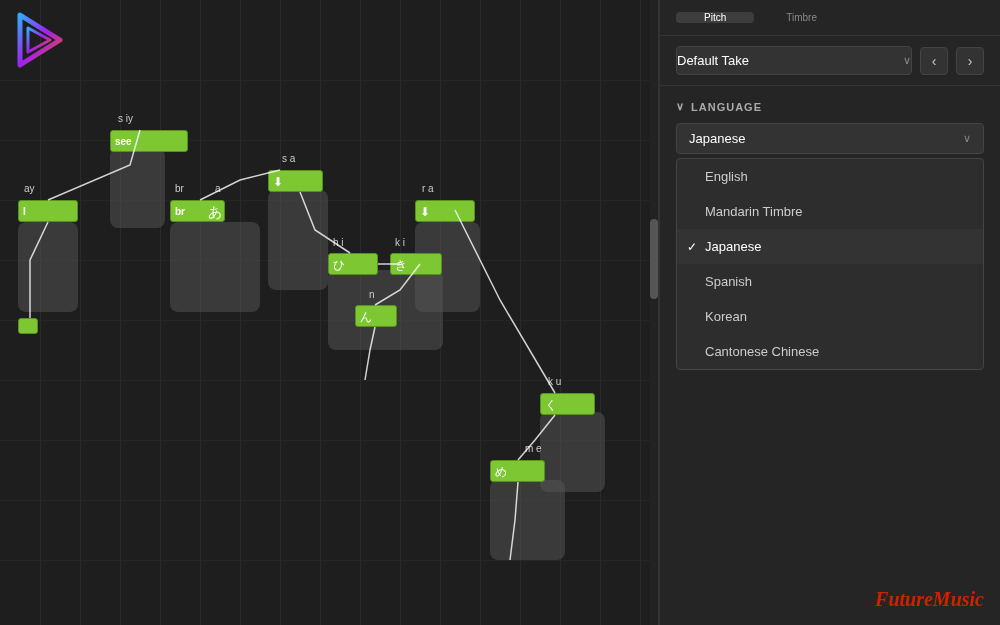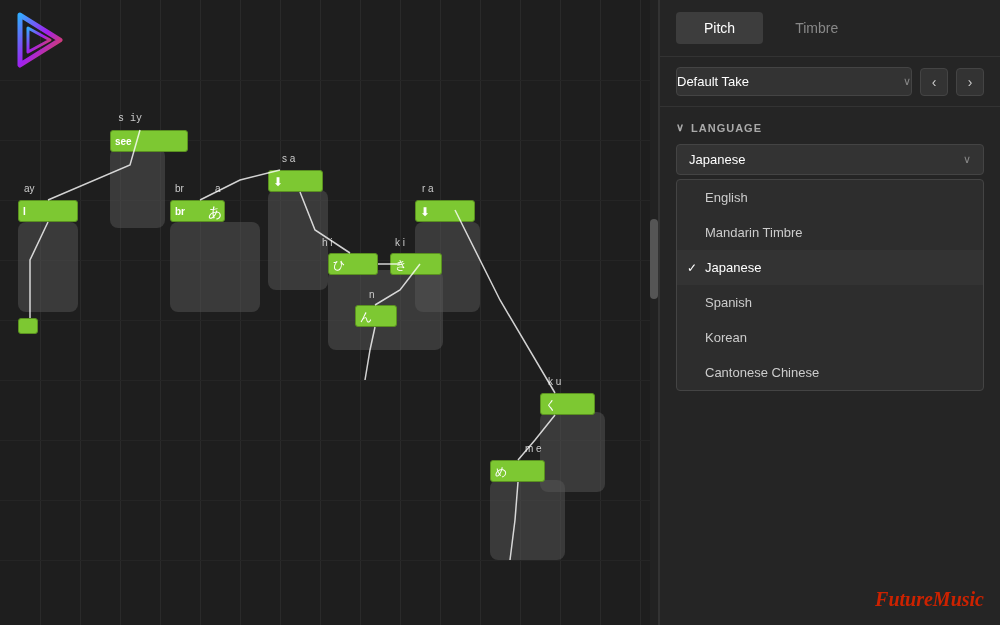--- a/index.html
+++ b/index.html
@@ -101,25 +101,25 @@
     
     .toolbar {
       display: flex;
       align-items: center;
       padding: 12px 16px;
       gap: 4px;
       border-bottom: 1px solid #333;
     }
 
     .tab-btn {
-      padding: 8px 28px;
+      padding: 0 28px;
       border-radius: 4px;
       border: none;
       cursor: pointer;
-      font-size: 14px;
+      font-size: 10px;
       font-weight: 500;
     }
 
     .tab-btn.active {
       background: #3d3d3d;
       color: #fff;
     }
 
     .tab-btn.inactive {
       background: transparent;
@@ -311,21 +311,21 @@
   <div class="waveform" style="left:268px;top:190px;width:60px;height:100px;border-radius:8px;opacity:0.5;"></div>
   <div class="waveform" style="left:328px;top:270px;width:115px;height:80px;border-radius:8px;opacity:0.5;"></div>
   <div class="waveform" style="left:415px;top:222px;width:65px;height:90px;border-radius:8px;opacity:0.5;"></div>
   <div class="waveform" style="left:490px;top:480px;width:75px;height:80px;border-radius:8px;opacity:0.5;"></div>
   <div class="waveform" style="left:540px;top:412px;width:65px;height:80px;border-radius:8px;opacity:0.5;"></div>
   <div class="waveform" style="left:110px;top:148px;width:55px;height:80px;border-radius:8px;opacity:0.5;"></div>
 
   <div class="note" style="left:110px;top:130px;width:78px;height:22px;">
     <span style="color:#fff;font-size:10px;font-weight:bold;padding-left:4px;line-height:22px;">see</span>
   </div>
-  <span class="phoneme-label" style="left:118px;top:113px;font-family:Liberation Mono, monospace;">s iy</span>
+  <span class="phoneme-label" style="left:118px;top:113px;">s iy</span>
 
   <div class="note" style="left:18px;top:200px;width:60px;height:22px;">
     <span style="color:#fff;font-size:10px;font-weight:bold;padding-left:4px;line-height:22px;">I</span>
   </div>
   <span class="phoneme-label" style="left:24px;top:183px;">ay</span>
 
   <div class="note" style="left:170px;top:200px;width:55px;height:22px;">
     <span style="color:#fff;font-size:10px;font-weight:bold;padding-left:4px;line-height:22px;">br</span>
   </div>
   <span class="phoneme-label" style="left:175px;top:183px;">br</span>
@@ -338,21 +338,21 @@
   <span class="phoneme-label" style="left:282px;top:153px;">s a</span>
 
   <div class="note" style="left:415px;top:200px;width:60px;height:22px;">
     <span style="color:#fff;font-size:12px;padding-left:4px;line-height:22px;">⬇</span>
   </div>
   <span class="phoneme-label" style="left:422px;top:183px;">r a</span>
 
   <div class="note" style="left:328px;top:253px;width:50px;height:22px;">
     <span style="color:#fff;font-size:12px;padding-left:4px;line-height:22px;">ひ</span>
   </div>
-  <span class="phoneme-label" style="left:322px;top:237px;">h i</span>
+  <span class="phoneme-label" style="left:333px;top:237px;">h i</span>
 
   <div class="note" style="left:390px;top:253px;width:52px;height:22px;">
     <span style="color:#fff;font-size:12px;padding-left:4px;line-height:22px;">き</span>
   </div>
   <span class="phoneme-label" style="left:395px;top:237px;">k i</span>
 
   <div class="note" style="left:355px;top:305px;width:42px;height:22px;">
     <span style="color:#fff;font-size:12px;padding-left:4px;line-height:22px;">ん</span>
   </div>
   <span class="phoneme-label" style="left:369px;top:289px;">n</span>

